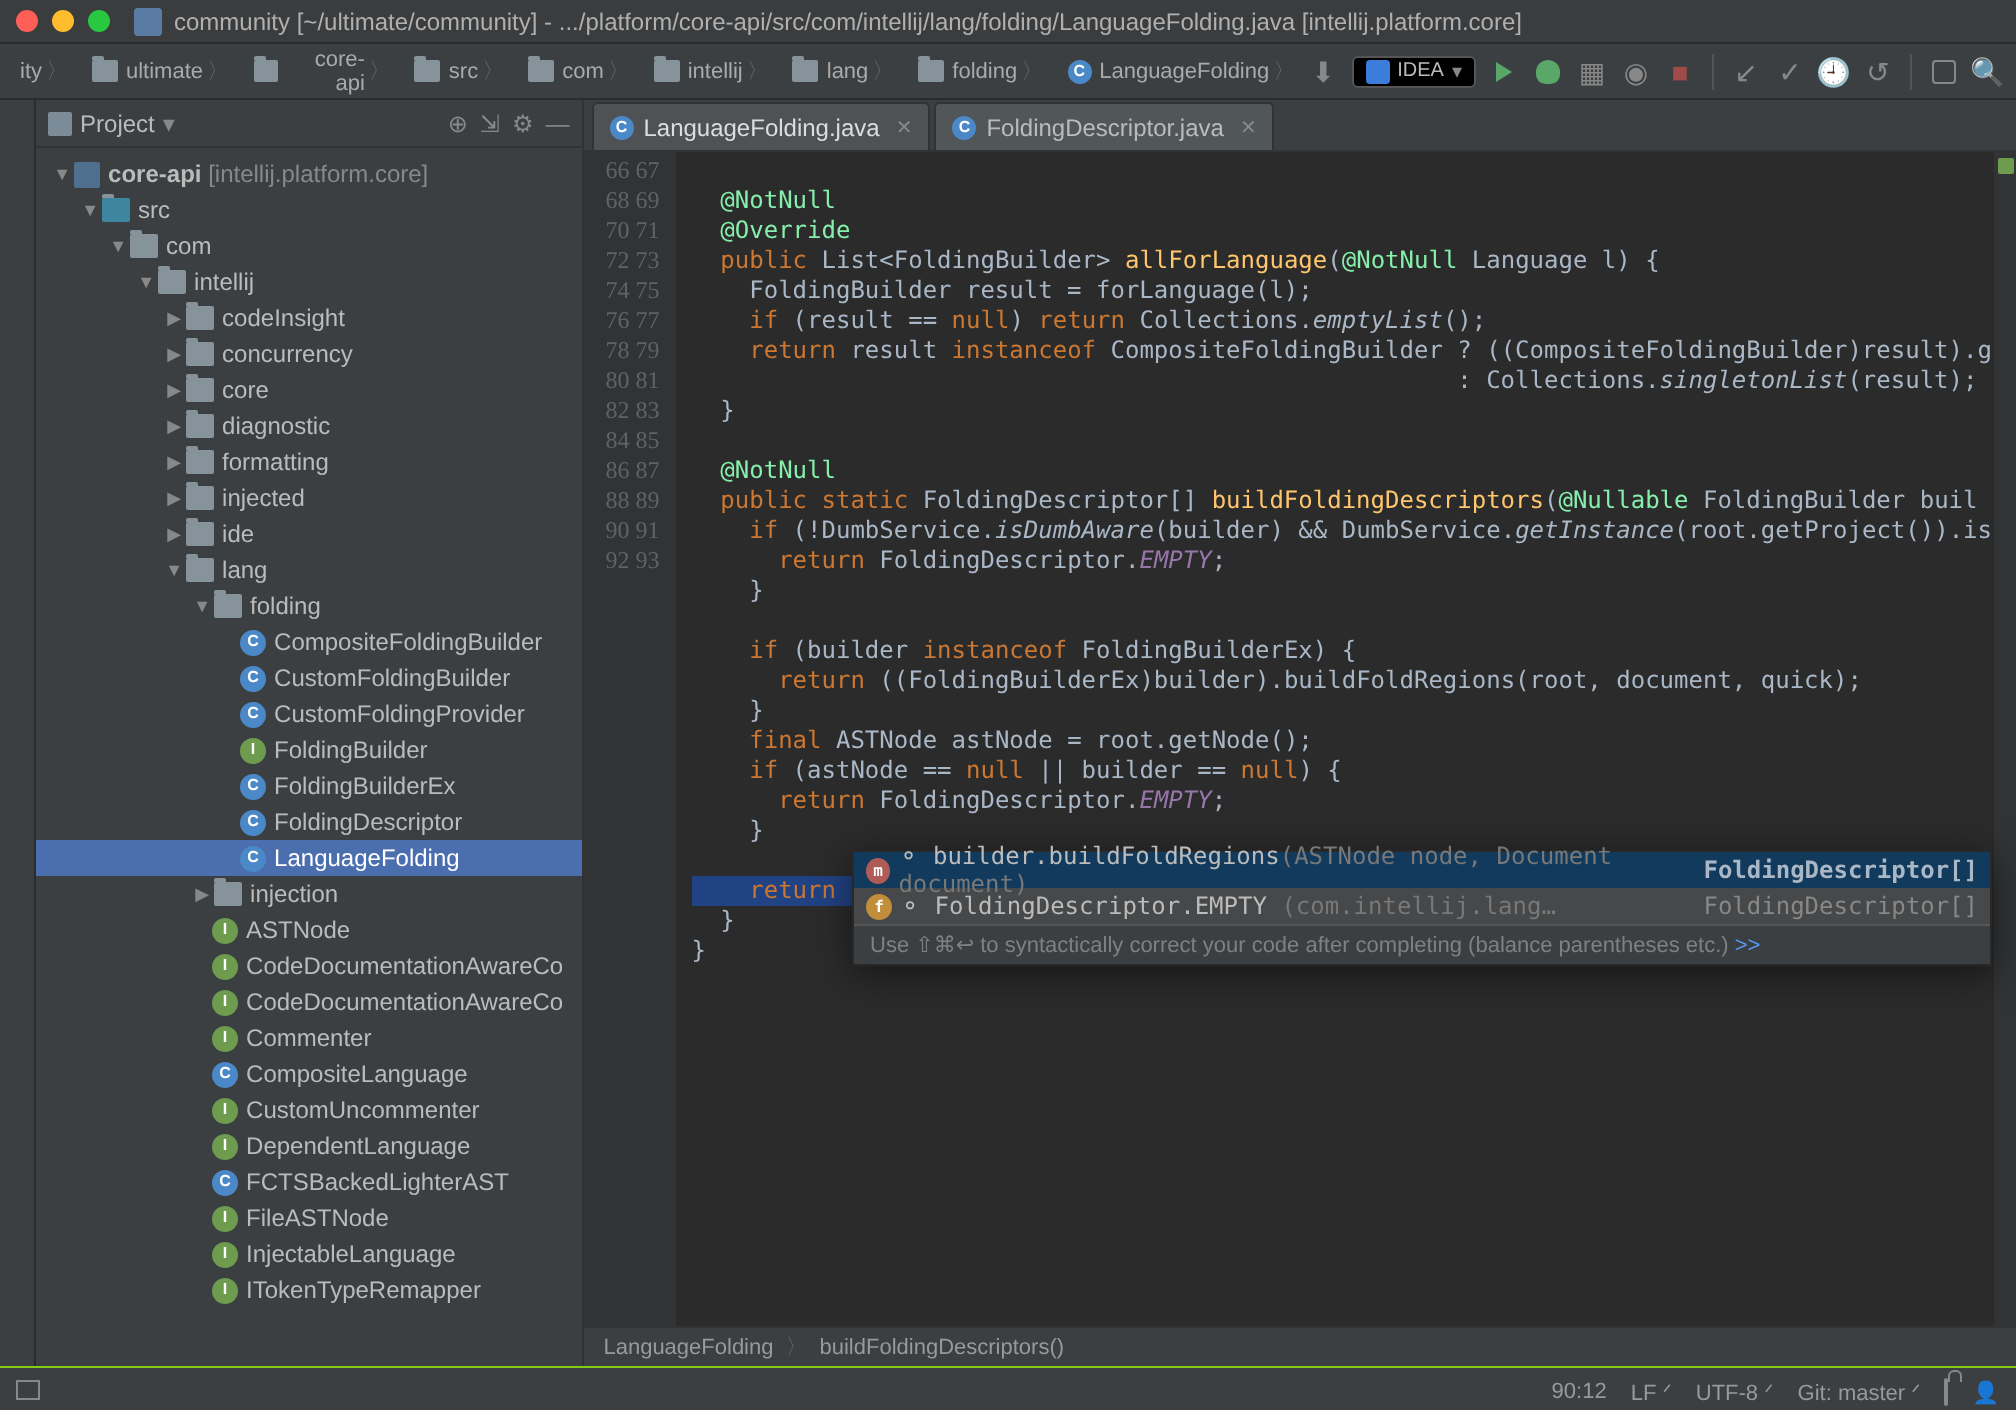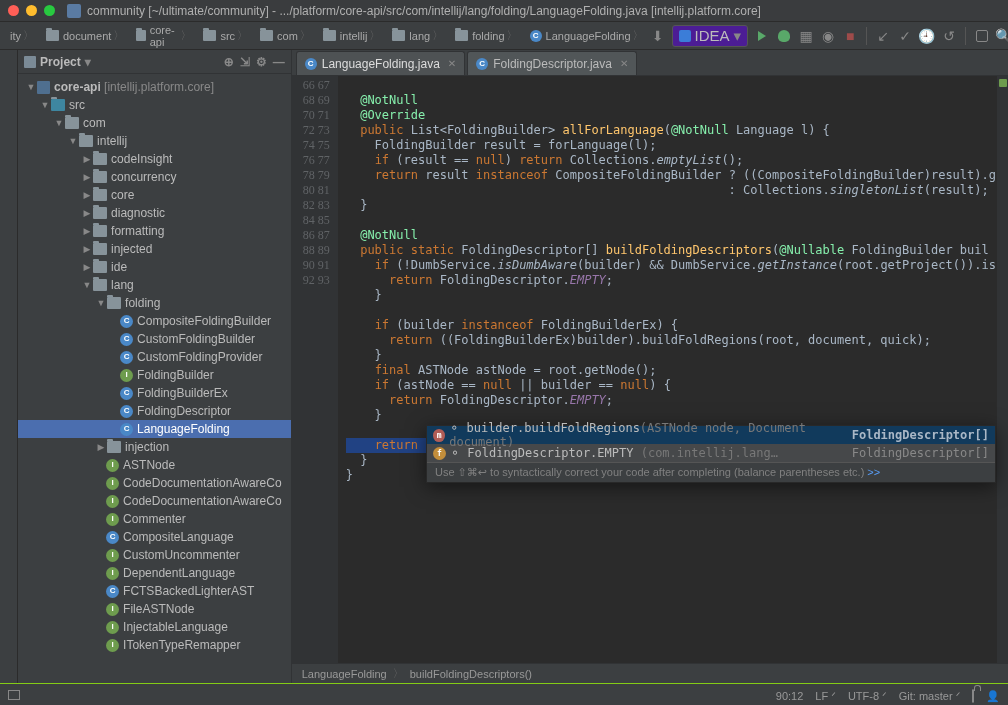--- a/index.html
+++ b/index.html
@@ -9,44 +9,44 @@
 .titlebar { height:22px; background:#3a3c3e; display:flex; align-items:center; padding:0 8px; border-bottom:1px solid #2b2b2b; }
 .traffic { display:flex; gap:7px; margin-right:12px; }
 .tl { width:11px; height:11px; border-radius:50%; }
 .tl.r{background:#ff5f57;} .tl.y{background:#ffbd2e;} .tl.g{background:#28c940;}
 .title-icon { width:14px; height:14px; margin-right:6px; background:#5a7ba3; border-radius:2px; }
 .titlebar .txt { color:#b0b0b0; font-size:12px; white-space:nowrap; overflow:hidden; }
 
 
 .navbar { height:28px; background:#3c3f41; border-bottom:1px solid #2b2b2b; display:flex; align-items:center; padding:0 6px; justify-content:space-between; }
 .navleft { display:flex; align-items:center; gap:2px; }
-.crumb { display:flex; align-items:center; color:#aaa; font-size:11px; padding:2px 4px; border-radius:2px; }
+.crumb { display:flex; align-items:center; color:#aaa; font-size:11px; padding:2px 4px; border-radius:2px;text-align:right; }
 .crumb .sep { color:#666; margin:0 2px; }
 .foldericon { width:13px; height:11px; background:#87939a; margin-right:4px; border-radius:1px; position:relative; }
 .foldericon::before{content:""; position:absolute; top:-2px; left:0; width:6px; height:2px; background:#87939a; border-radius:1px 1px 0 0;}
 .cicon { width:12px; height:12px; border-radius:50%; background:#4a88c7; margin-right:4px; display:flex; align-items:center; justify-content:center; color:#fff; font-size:8px; font-weight:bold;}
 .navright { display:flex; align-items:center; gap:6px; }
-.runcfg { display:flex; align-items:center; gap:4px; padding:1px 6px; border:1px solid #555; border-radius:3px; background:#4c1d95; font-size:15px;}
+.runcfg { display:flex; align-items:center; gap:4px; padding:1px 6px; border:1px solid #555; border-radius:3px; background:#000000; font-size:10px;}
 .runcfg .appicon{width:12px;height:12px;background:#3b7dd8;border-radius:2px;}
 .tbtn { width:16px; height:16px; display:flex; align-items:center; justify-content:center; }
 .play { width:0; height:0; border-left:8px solid #59a869; border-top:5px solid transparent; border-bottom:5px solid transparent;}
 .bug{width:12px;height:12px;background:#59a869;border-radius:50% 50% 40% 40%;}
 .tsep { width:1px; height:18px; background:#555; margin:0 2px;}
 .tdot{width:12px;height:12px;border:1.5px solid #888;border-radius:2px;}
 .ghost{color:#888;font-size:14px;}
 
 
 .main { display:flex; height:calc(705px - 22px - 28px - 22px); }
 
 
 .toolwb { width:20px; background:#3c3f41; border-right:1px solid #2b2b2b; }
 
 
 .project { width:305px; background:#3c3f41; border-right:1px solid #313335; display:flex; flex-direction:column;}
-.phead { height:24px; display:flex; align-items:center; justify-content:space-between; padding:0 6px; border-bottom:1px solid #313335; background:#3c3f41;font-weight:bold;}
+.phead { height:24px; display:flex; align-items:center; justify-content:space-between; padding:0 6px; border-bottom:1px solid #313335; background:#3c3f41;}
 .phead .label{display:flex; align-items:center; gap:4px; font-size:12px; color:#bbb;}
 .phead .tools{display:flex; gap:6px; color:#888;}
 .tree { flex:1; overflow:hidden; padding:4px 0; font-size:12px; line-height:18px;}
 .node { display:flex; align-items:center; padding:0 4px; height:18px; white-space:nowrap; color:#bbb;}
 .node.sel { background:#4b6eaf; color:#fff;}
 .arrow { width:10px; text-align:center; color:#888; font-size:9px; margin-right:1px;}
 .arrow.open::before{content:"▼";} .arrow.closed::before{content:"▶";}
 .ind { display:inline-block; }
 .ficon{width:14px;height:12px;background:#87939a;margin-right:4px;border-radius:1px;flex-shrink:0;position:relative;}
 .ficon::before{content:"";position:absolute;top:-2px;left:0;width:6px;height:2px;background:#87939a;border-radius:1px 1px 0 0;}
@@ -111,21 +111,21 @@
 </div>
 
 <div class="navbar">
   <div class="navleft">
     <span class="crumb">
         <span>ity</span>
         <span class="sep">〉</span>
       </span>
     <span class="crumb">
         <span class="foldericon"></span>
-        <span>document</span>
+        <span>ultimate</span>
         <span class="sep">〉</span>
       </span>
     <span class="crumb">
         <span class="foldericon"></span>
         <span>core-api</span>
         <span class="sep">〉</span>
       </span>
     <span class="crumb">
         <span class="foldericon"></span>
         <span>src</span>

